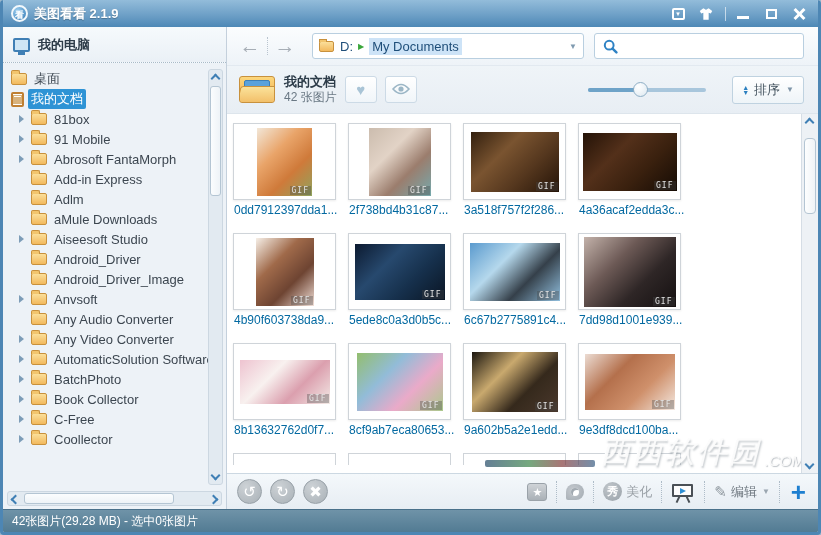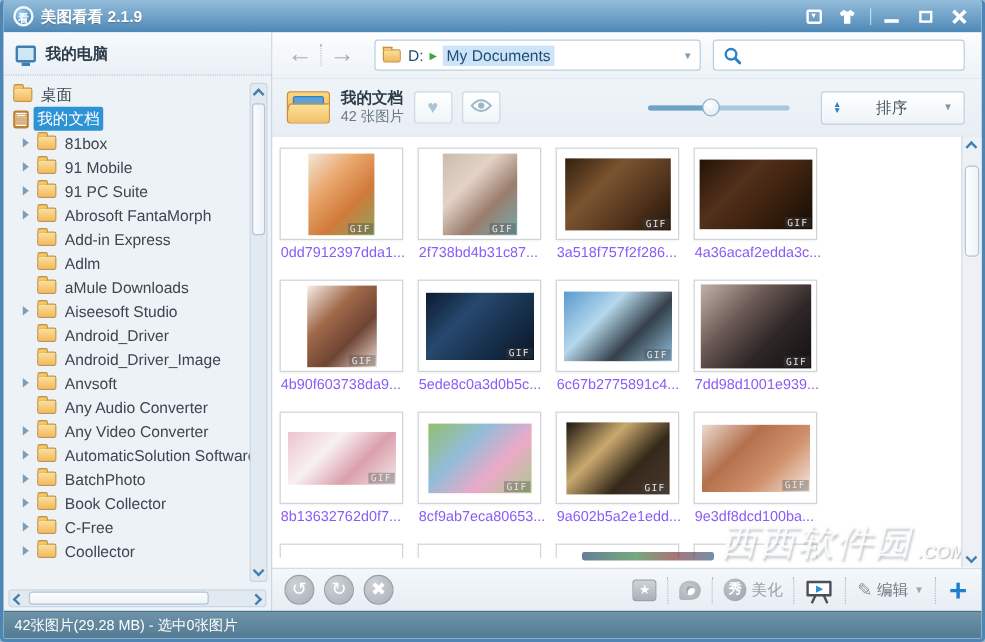--- a/index.html
+++ b/index.html
@@ -90,44 +90,44 @@
   .big-folder::after { content:""; position:absolute; left:-2px; bottom:-8px; width:44px; height:22px; background:linear-gradient(#fbe29a,#eeb054); border:1px solid #c8913d; border-radius:3px; transform:skewX(-12deg); }
   .info-name { font-size:13px; font-weight:bold; color:#2d3c49; line-height:15px; }
   .info-count { font-size:12px; color:#6a7884; }
   .sq-btn { width:32px; height:27px; border:1px solid #ccdae6; border-radius:3px; background:linear-gradient(#ffffff,#f0f5f9);
             display:flex; align-items:center; justify-content:center; margin-left:8px; }
   .heart-glyph { color:#a9c4d6; font-size:15px; }
   .slider { width:118px; height:4px; background:#a8c6dc; border-radius:2px; position:relative; margin:0 26px 0 auto; }
   .slider::before { content:""; position:absolute; left:0; top:0; height:4px; width:42%; background:#6ea3c8; border-radius:2px; }
   .slider-thumb { position:absolute; left:38%; top:-6px; width:15px; height:15px; background:radial-gradient(circle at 35% 30%,#ffffff,#dce8f0); border:1px solid #8fafc6; border-radius:50%; }
   .sort-btn { height:28px; border:1px solid #bfd2e0; border-radius:3px; background:linear-gradient(#ffffff,#eef4f8);
-              display:flex; align-items:center; padding:0 9px; font-size:13px; color:#44535f;gap:24px; }
+              display:flex; align-items:center; padding:0 9px; font-size:13px; color:#44535f; }
   .sort-icon { display:inline-flex; flex-direction:column; margin-right:5px; line-height:5px; }
   .sort-icon span { font-size:7px; color:#2b7fc0; }
   .sort-caret { font-size:8px; color:#7f95a8; margin-left:6px; }
 
   
   .content { flex:1; position:relative; background:#fff; overflow:hidden; min-height:0; }
   .grid { position:absolute; left:6px; top:9px; right:20px; display:flex; flex-wrap:wrap; }
   .cell { width:115px; margin-bottom:1px; }
   .card { width:103px; height:77px; background:#fff; border:1px solid #cfd4d9; box-shadow:0 1px 2px rgba(0,0,0,.08);
           display:flex; align-items:center; justify-content:center; position:relative; }
   .thumb { position:relative; }
   .gif-badge { position:absolute; right:1px; bottom:1px; font-family:"DejaVu Sans Mono",monospace; font-size:8px;
                color:#e4e4e4; background:rgba(70,70,70,.35); padding:0 2px; letter-spacing:1px; }
-  .fname { font-size:12px; color:#8b5cf6; margin:3px 0 15px 1px; white-space:nowrap; }
+  .fname { font-size:12px; color:#0369a1; margin:3px 0 15px 1px; white-space:nowrap; }
   .stub { width:103px; height:12px; background:#fff; border:1px solid #cfd4d9; border-bottom:none; margin-right:12px; }
   .stub-row { display:flex; }
   .stub-row .stubcell { width:115px; }
   
   .watermark { position:absolute; right:14px; bottom:0px; display:flex; align-items:flex-end; pointer-events:none; }
   .wm-text { font-size:30px; font-weight:normal; font-style:italic; color:rgba(252,252,252,.92);
              text-shadow:1px 2px 2px rgba(120,130,140,.45), -1px -1px 0 #ffffff; letter-spacing:2px; }
   .wm-strip { width:110px; height:7px; margin:0 6px 6px 0; background:linear-gradient(90deg,#123a5c,#2c7a3a 40%,#7a2c2c 70%,#28527c); opacity:.65; border-radius:2px; }
-  .wm-com { font-size:15px; font-weight:bold; font-style:italic; color:rgba(250,250,250,.95); text-shadow:1px 1px 1px rgba(120,130,140,.5); margin:0 0 4px 4px; }
+  .wm-com { font-size:15px; font-weight:normal; font-style:italic; color:rgba(250,250,250,.95); text-shadow:1px 1px 1px rgba(120,130,140,.5); margin:0 0 4px 4px; }
   
   .c-scroll { position:absolute; top:0; right:0; bottom:0; width:17px; background:#edf1f5; border-left:1px solid #d5dde5; }
   .c-scroll .thumb { position:absolute; left:2px; right:2px; top:24px; height:76px; background:linear-gradient(90deg,#fdfefe,#eff3f7); border:1px solid #b4c5d3; border-radius:4px; }
   .c-scroll .chev.up { left:4px; }
   .c-scroll .chev.down { left:4px; }
 
   
   .actionbar { height:36px; flex:0 0 36px; background:linear-gradient(#f4f8fb,#e7edf3); border-top:1px solid #ccd8e2;
                display:flex; align-items:center; padding:0 12px 0 10px; }
   .round-btn { width:25px; height:25px; border-radius:50%; background:radial-gradient(circle at 35% 30%,#cdd2d6,#a9b1b7);
@@ -220,27 +220,20 @@
               <i class="tri"></i>
             </span>
             <span class="tico folder"></span>
             <span class="tlabel">91 Mobile</span>
           </div>
           <div class="tree-row indent">
             <span class="tree-arrow">
               <i class="tri"></i>
             </span>
             <span class="tico folder"></span>
-            <span class="tlabel">91 PC Suite</span>
-          </div>
-          <div class="tree-row indent">
-            <span class="tree-arrow">
-              <i class="tri"></i>
-            </span>
-            <span class="tico folder"></span>
             <span class="tlabel">Abrosoft FantaMorph</span>
           </div>
           <div class="tree-row indent">
             <span class="tree-arrow"></span>
             <span class="tico folder"></span>
             <span class="tlabel">Add-in Express</span>
           </div>
           <div class="tree-row indent">
             <span class="tree-arrow"></span>
             <span class="tico folder"></span>

